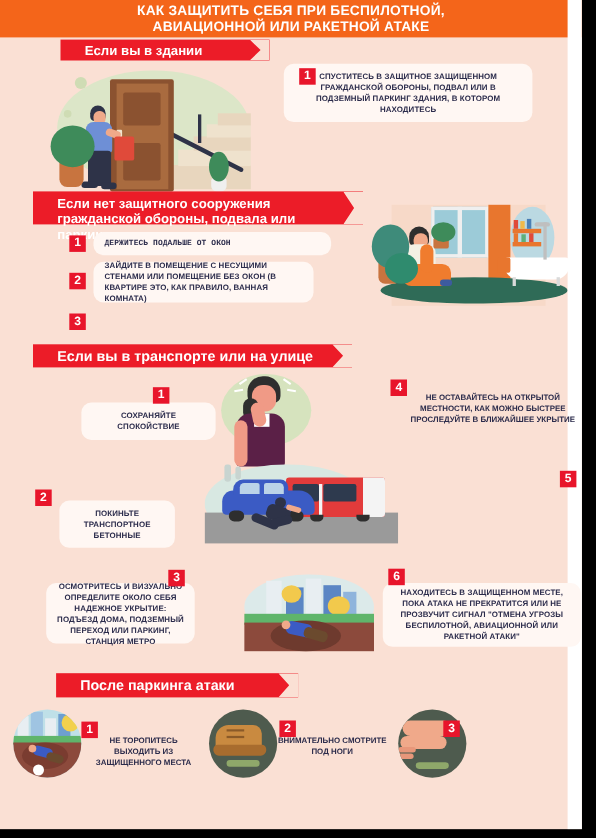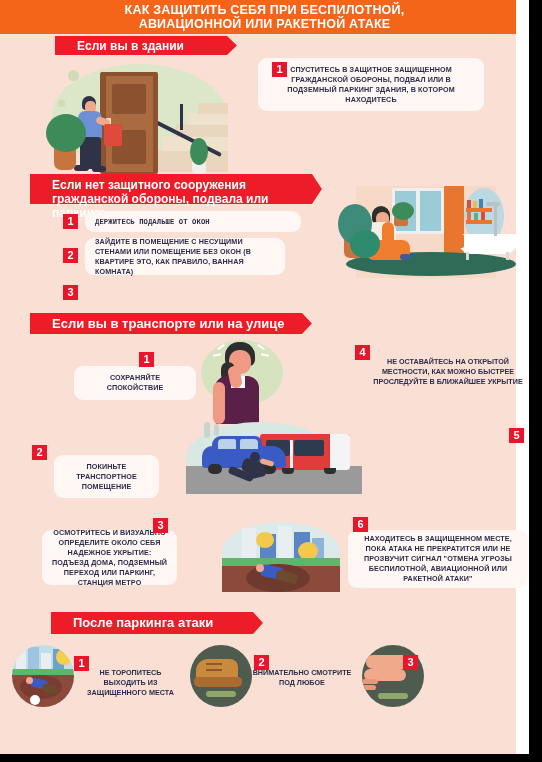--- a/index.html
+++ b/index.html
@@ -229,21 +229,21 @@
     <div class="r" style="left:42px;top:48px;width:26px;height:8px;background:#2E3348;border-radius:4px;transform:rotate(22deg);"></div>
     <div class="r" style="left:60px;top:48px;width:20px;height:8px;background:#2E3348;border-radius:4px;transform:rotate(-14deg);"></div>
     <div class="r" style="left:74px;top:38px;width:14px;height:5px;background:#F0A98A;border-radius:3px;transform:rotate(16deg);"></div>
 
     <div class="r" style="left:18px;top:0px;width:6px;height:16px;background:#C8D4D0;border-radius:3px;"></div>
     <div class="r" style="left:28px;top:2px;width:5px;height:12px;background:#C8D4D0;border-radius:3px;"></div>
   </div>
 
   <div class="badge" style="left:32px;top:445px;">2</div>
   <div class="card" style="left:54px;top:455px;width:105px;height:43px;">
-    <span>ПОКИНЬТЕ ТРАНСПОРТНОЕ ПОМЕЩЕНИЕ</span>
+    <span>ПОКИНЬТЕ ТРАНСПОРТНОЕ БЕТОННЫЕ</span>
   </div>
 
   <div class="badge" style="left:509px;top:428px;">5</div>
 
   <div class="ill" style="left:222px;top:522px;width:118px;height:76px;">
     <div class="blob" style="left:0px;top:0px;width:118px;height:60px;background:#DCEAEA;"></div>
     <div class="r" style="left:20px;top:6px;width:14px;height:36px;background:#E8EEF2;"></div>
     <div class="r" style="left:38px;top:12px;width:16px;height:30px;background:#5B86C4;"></div>
     <div class="r" style="left:56px;top:4px;width:14px;height:38px;background:#E8EEF2;"></div>
     <div class="r" style="left:72px;top:10px;width:16px;height:32px;background:#5B86C4;"></div>
@@ -295,21 +295,21 @@
   <div class="circ" style="left:190px;top:645px;width:62px;height:62px;background:#4E5B4E;">
     <div class="r" style="left:6px;top:14px;width:42px;height:22px;background:#C98A40;border-radius:12px 8px 3px 3px;"></div>
     <div class="r" style="left:4px;top:32px;width:48px;height:10px;background:#A86C2E;border-radius:4px 4px 5px 5px;"></div>
     <div class="r" style="left:16px;top:18px;width:16px;height:2px;background:#8B5A28;"></div>
     <div class="r" style="left:16px;top:24px;width:16px;height:2px;background:#8B5A28;"></div>
     <div class="r" style="left:16px;top:46px;width:30px;height:6px;background:#8FA86A;border-radius:4px;"></div>
   </div>
 
   <div class="badge" style="left:254px;top:655px;">2</div>
   <div class="txt" style="left:252px;top:668px;width:100px;">
-    <span>ВНИМАТЕЛЬНО СМОТРИТЕ ПОД ЛЮБОЕ</span>
+    <span>ВНИМАТЕЛЬНО СМОТРИТЕ ПОД НОГИ</span>
   </div>
 
   <div class="circ" style="left:362px;top:645px;width:62px;height:62px;background:#4E5B4E;">
     <div class="r" style="left:4px;top:10px;width:44px;height:14px;background:#F0A98A;border-radius:8px;"></div>
     <div class="r" style="left:2px;top:24px;width:42px;height:12px;background:#F0A98A;border-radius:8px;"></div>
     <div class="r" style="left:0px;top:34px;width:16px;height:5px;background:#E8977A;border-radius:3px;"></div>
     <div class="r" style="left:0px;top:40px;width:14px;height:5px;background:#E8977A;border-radius:3px;"></div>
     <div class="r" style="left:16px;top:48px;width:30px;height:6px;background:#8FA86A;border-radius:4px;"></div>
   </div>
 

